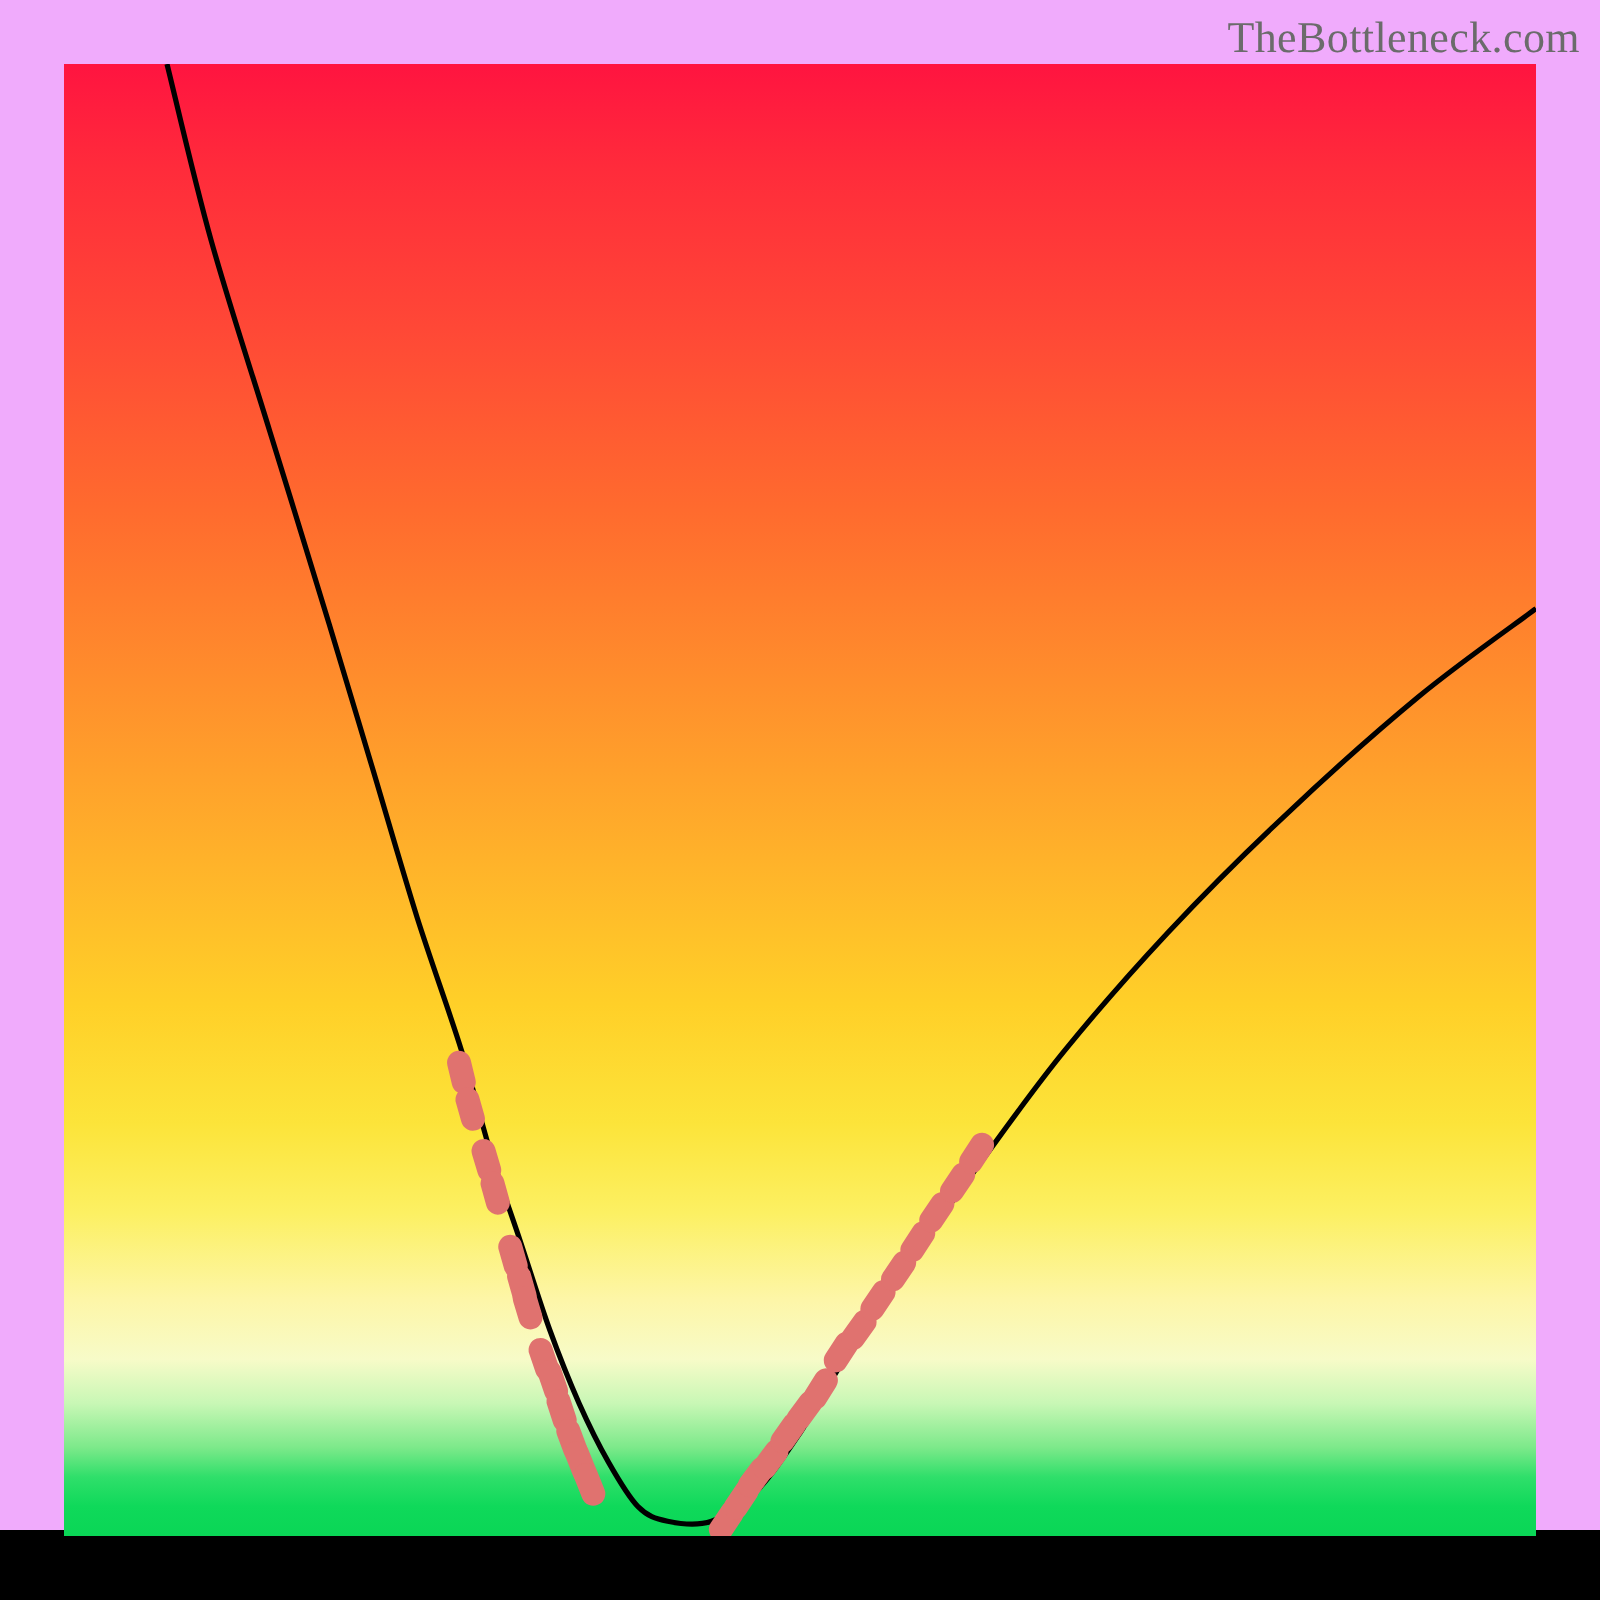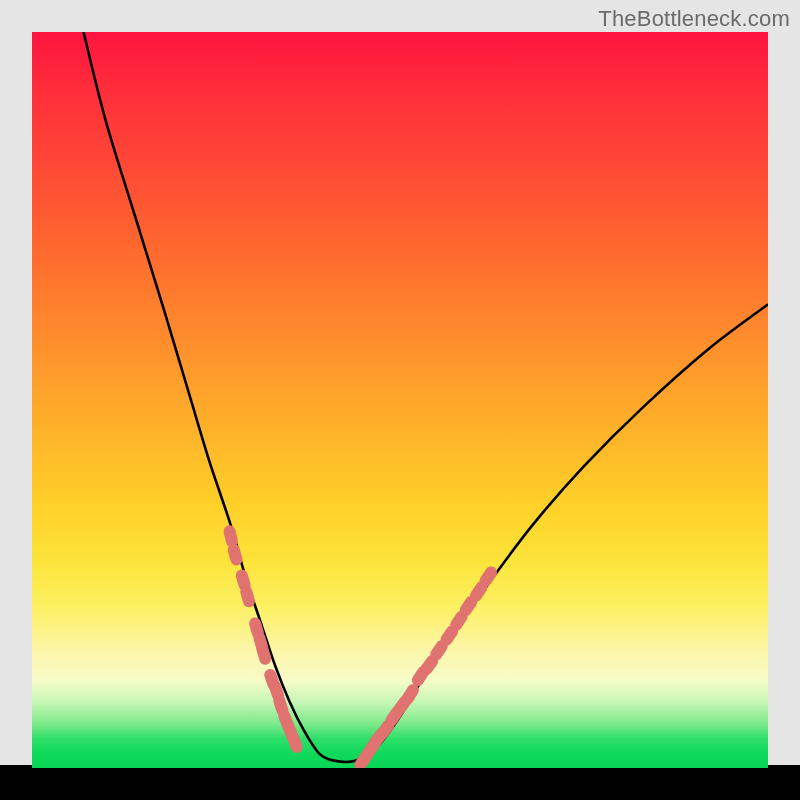--- a/index.html
+++ b/index.html
@@ -10,21 +10,22 @@
     background: #000;
     overflow: hidden;
     font-family: Arial, Helvetica, sans-serif;
   }
   .frame {
     position: absolute;
     top: 0;
     left: 0;
     width: 800px;
     height: 765px;
-    background: #e5e5e5;
+    background: #f0abfc;
+    font-family: Liberation Serif, serif;
   }
   .plot {
     position: absolute;
     top: 32px;
     left: 32px;
     width: 736px;
     height: 736px;
     
     background: linear-gradient(to bottom,
       #ff1440 0%,

